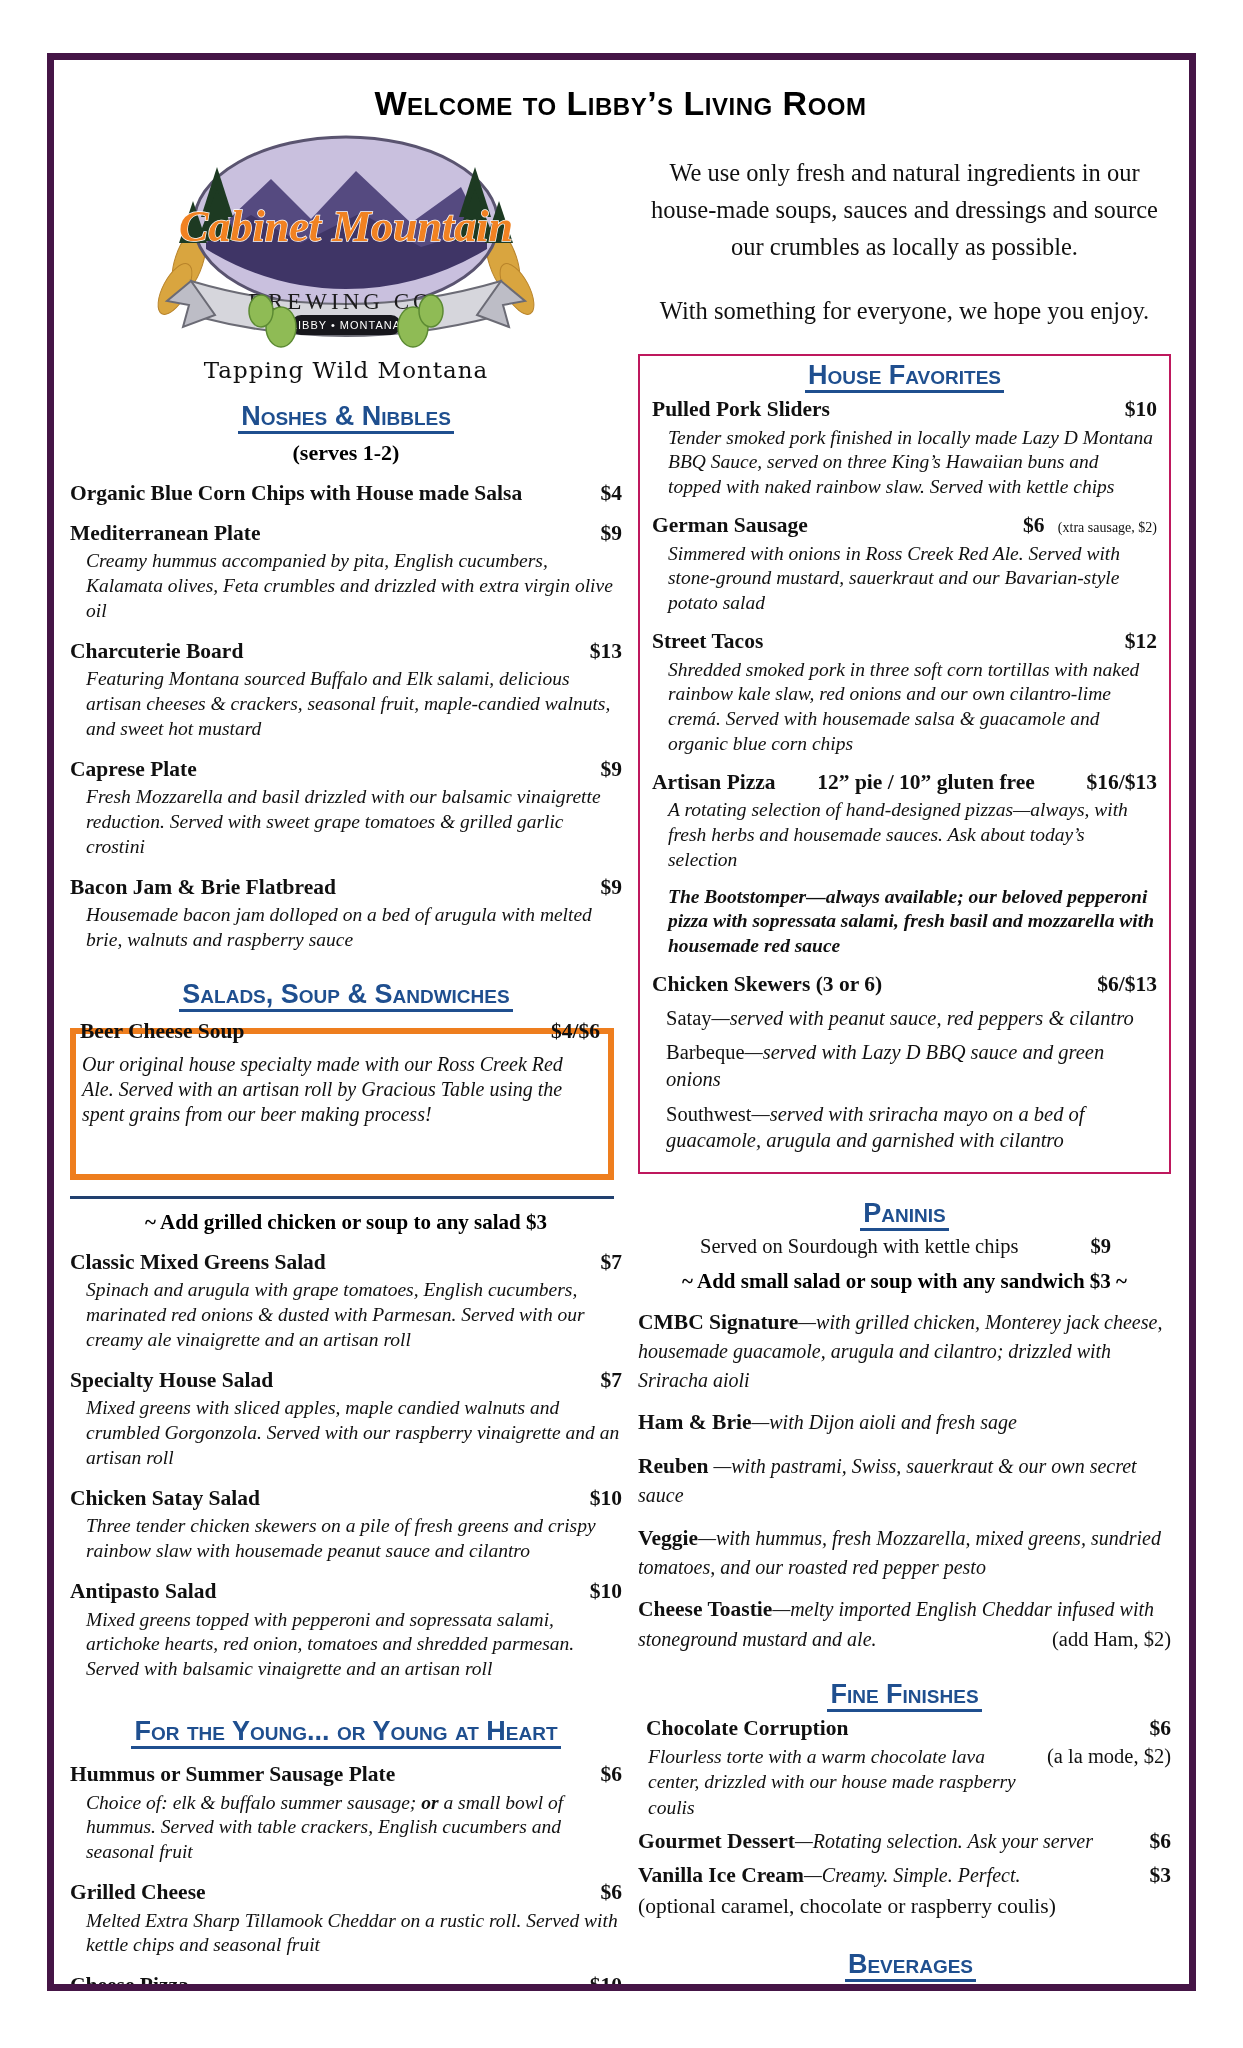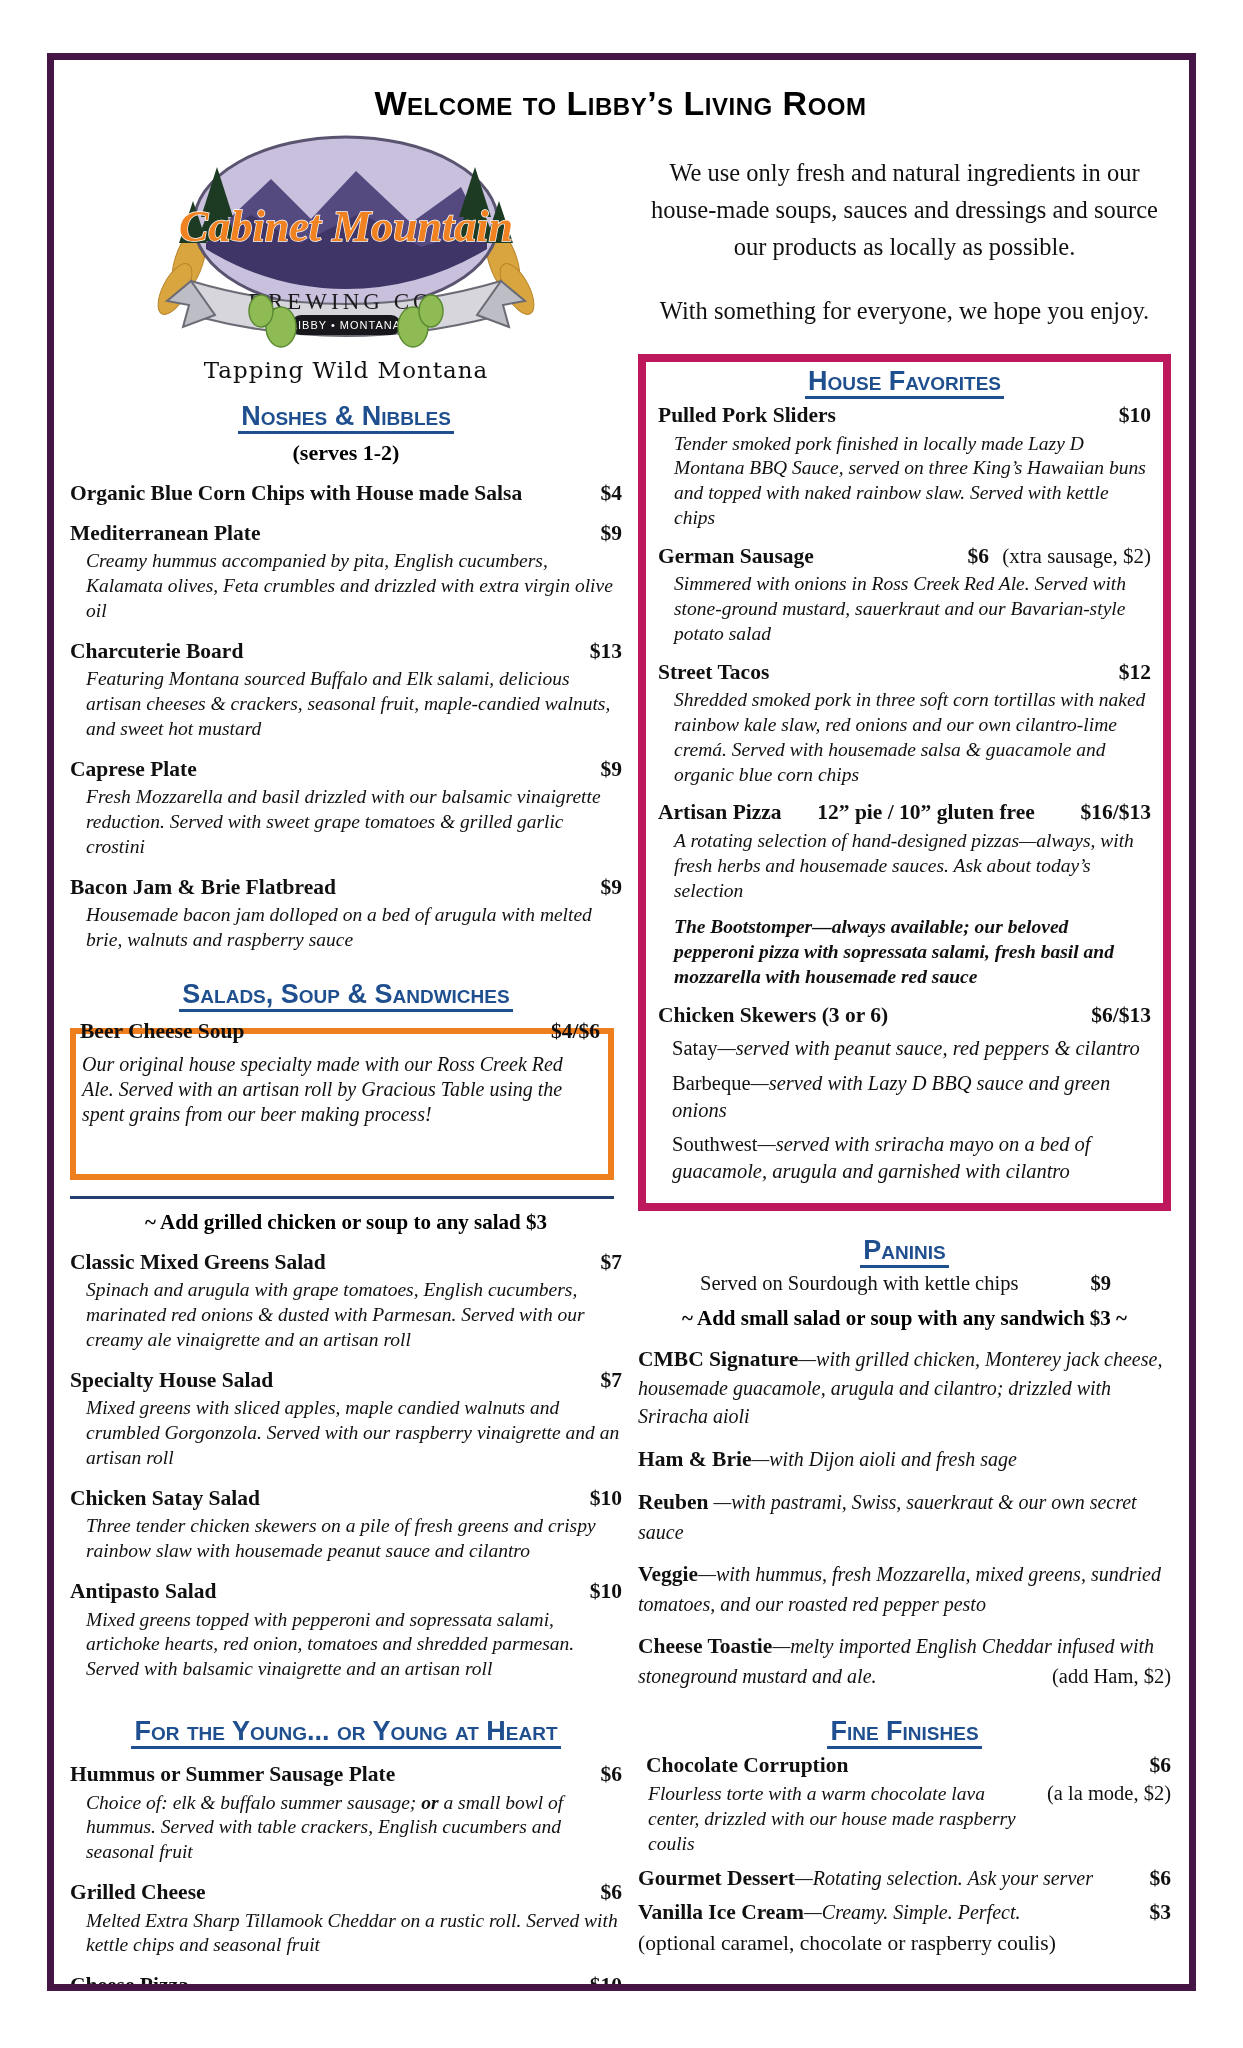--- a/index.html
+++ b/index.html
@@ -25,33 +25,33 @@
         font-weight:bold;font-variant:small-caps;font-size:27px;color:#1f4f8f;}
   .sec-heading span{border-bottom:3px solid #1f4f8f;padding:0 3px 0px;}
   .serves{text-align:center;font-family:Liberation Serif, serif;font-weight:bold;
         font-size:22px;margin-top:8px;color:#000;}
 
   
   .row{display:flex;justify-content:space-between;align-items:baseline;
        font-weight:bold;font-size:21.5px;margin-top:15px;line-height:1.15;}
   .row .mid{font-weight:bold;white-space:nowrap;}
   .price{font-weight:bold;white-space:nowrap;padding-left:10px;}
-  .price-extra{font-weight:normal;padding-left:8px;font-size:21px;text-align:right;}
+  .price-extra{font-weight:normal;padding-left:8px;font-size:14px;text-align:right;}
   .desc{font-style:italic;font-size:19.5px;line-height:1.27;margin:4px 2px 2px 16px;}
   .desc .b-or{font-weight:bold;}
 
   
   .soup-box{border:6px solid #ee7e1e;margin:18px 8px 0 0;padding:0 8px 44px 4px;}
   .soup-box .row{margin-top:-15px;}
   .soup-box .desc{font-size:20px;margin-left:2px;margin-top:8px;}
   .rule{border-top:3px solid #21406f;margin:16px 8px 0 0;}
   .note{text-align:center;font-weight:bold;font-size:21px;margin-top:11px;color:#000;}
 
   
-  .fav-box{border:8px solid #be185d;padding:4px 12px 18px 12px;margin-top:24px;}
+  .fav-box{border:2px solid #be185d;padding:4px 12px 18px 12px;margin-top:24px;}
   .fav-box .row{margin-top:13px;}
   .variant{font-size:20.5px;margin:8px 0 0 14px;line-height:1.3;}
   .variant .lead{font-style:normal;}
   .variant .rest{font-style:italic;}
 
   
   .served{display:flex;align-items:baseline;margin-top:6px;font-size:20.5px;}
   .served-text{flex:1;text-align:center;}
   .pan-item{font-size:20px;line-height:1.42;margin-top:13px;}
   .pan-item .item-name{font-weight:bold;font-size:21.5px;font-style:normal;}
@@ -222,21 +222,21 @@
           <div class="row">
             <span class="item-name">Cheese Pizza</span>
             <span class="price">$10</span>
           </div>
 
         </div>
       </div>
 
       <div class="col-right">
 
-        <div class="intro">We use only fresh and natural ingredients in our house-made soups, sauces and dressings and source our  products as locally as possible.</div>
+        <div class="intro">We use only fresh and natural ingredients in our house-made soups, sauces and dressings and source our  crumbles as locally as possible.</div>
         <div class="intro intro2">With something for everyone, we hope you enjoy.</div>
 
         <div class="fav-box">
           <div class="sec-heading"><span>House Favorites</span></div>
 
           <div class="row" style="margin-top:6px;">
             <span class="item-name">Pulled Pork Sliders</span>
             <span class="price">$10</span>
           </div>
           <div class="desc">Tender smoked  pork finished in locally made Lazy D Montana BBQ Sauce, served on three King’s Hawaiian buns and topped with naked rainbow slaw.  Served with kettle chips</div>

